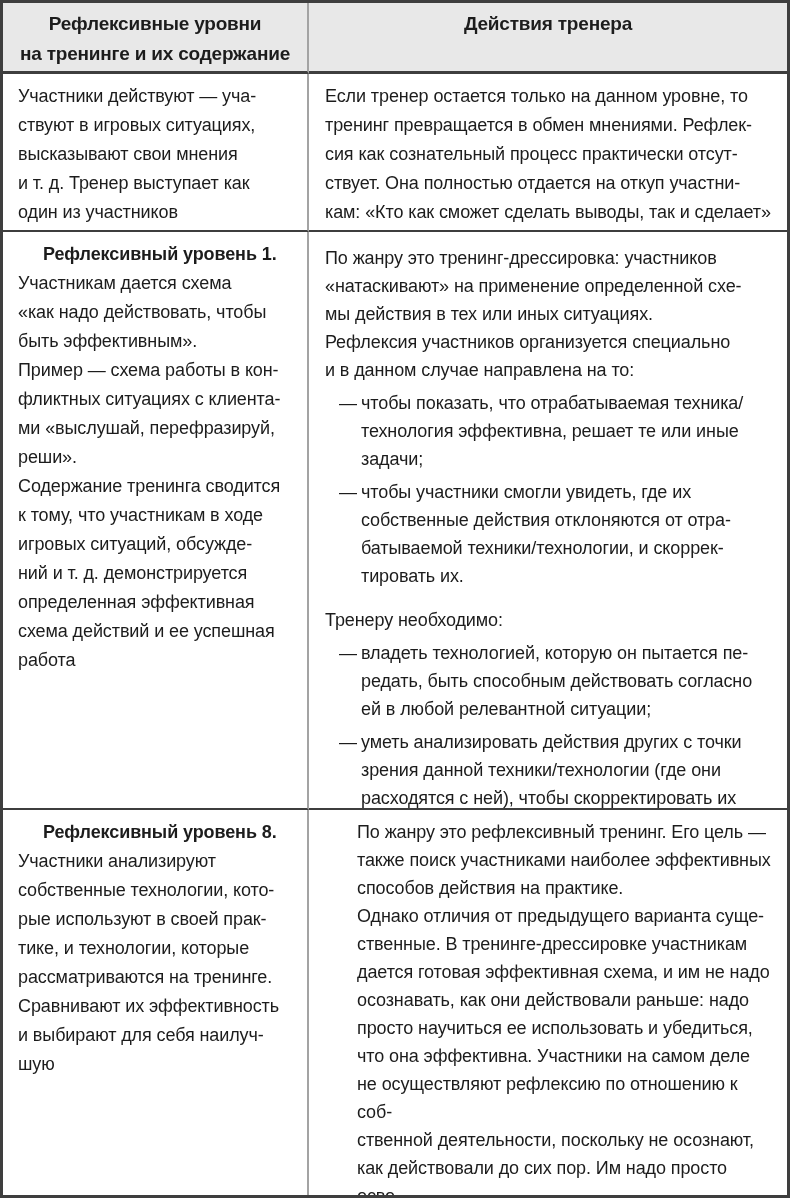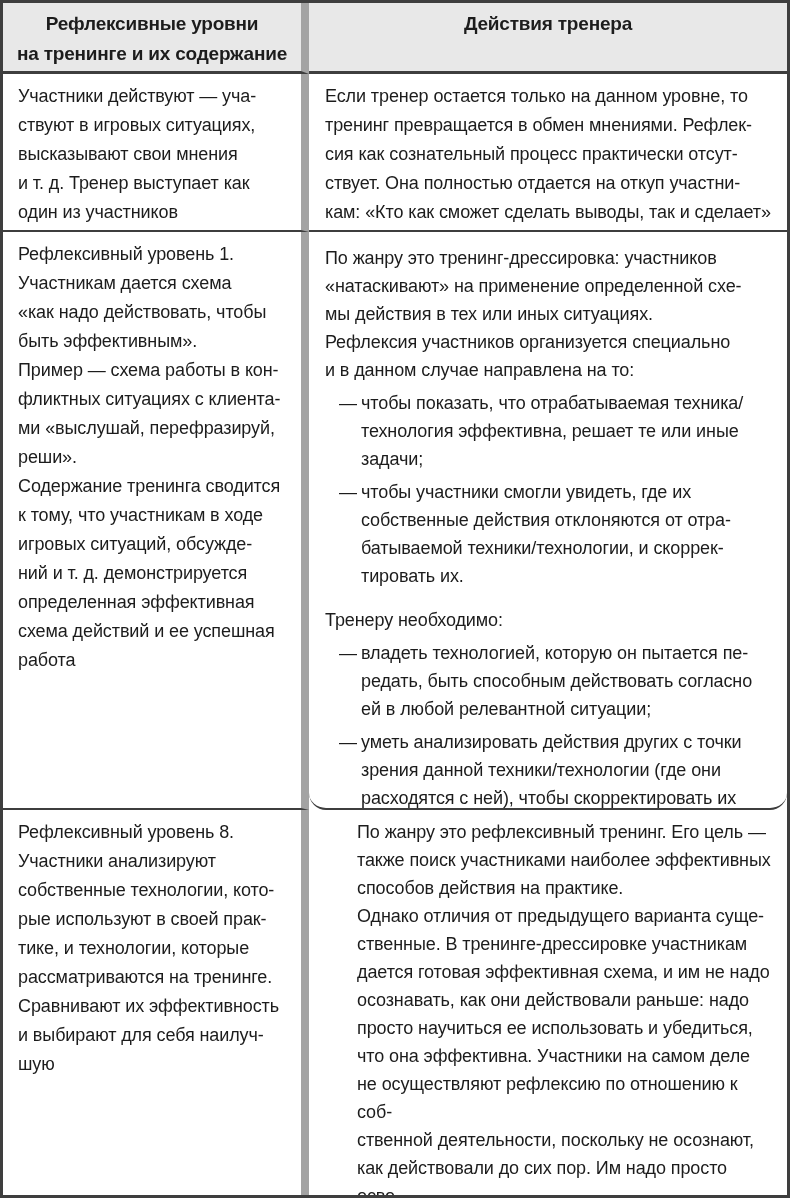--- a/index.html
+++ b/index.html
@@ -26,21 +26,21 @@
     grid-template-columns: 306px 1fr;
     grid-template-rows: 71px 158px 578px 1fr;
     background: #ffffff;
   }
   .cell {
     box-sizing: border-box;
     overflow: hidden;
     border-bottom: 2px solid #3e3e3e;
   }
   .cell.col-left {
-    border-right: 8px solid #a3a3a3;
+    border-right: 2px solid #a3a3a3;
   }
   .cell.header {
     background: #e8e8e8;
     border-bottom: 3px solid #3e3e3e;
     font-weight: bold;
     font-size: 19px;
     line-height: 30px;
     text-align: center;
     padding-top: 6px;
     letter-spacing: -0.2px;
@@ -59,28 +59,28 @@
     line-height: 29px;
   }
   .cell.last-row {
     border-bottom: none;
   }
   .txt {
     white-space: pre-line;
   }
   .row-title {
     display: block;
-    font-weight: normal;
-    white-space: pre-line;
+    font-weight: bold;
+    white-space: pre-line;
+    margin-left: 25px;
   }
   
   .dense {
     line-height: 28px !important;
     padding-top: 12px !important;
-    border-radius: 17px;
   }
   .dense .txt { line-height: 28px; }
   .r3right {
     line-height: 28px !important;
     margin-left: 32px;
   }
   .bullet {
     display: flex;
     margin-top: 5px;
     line-height: 28px;

